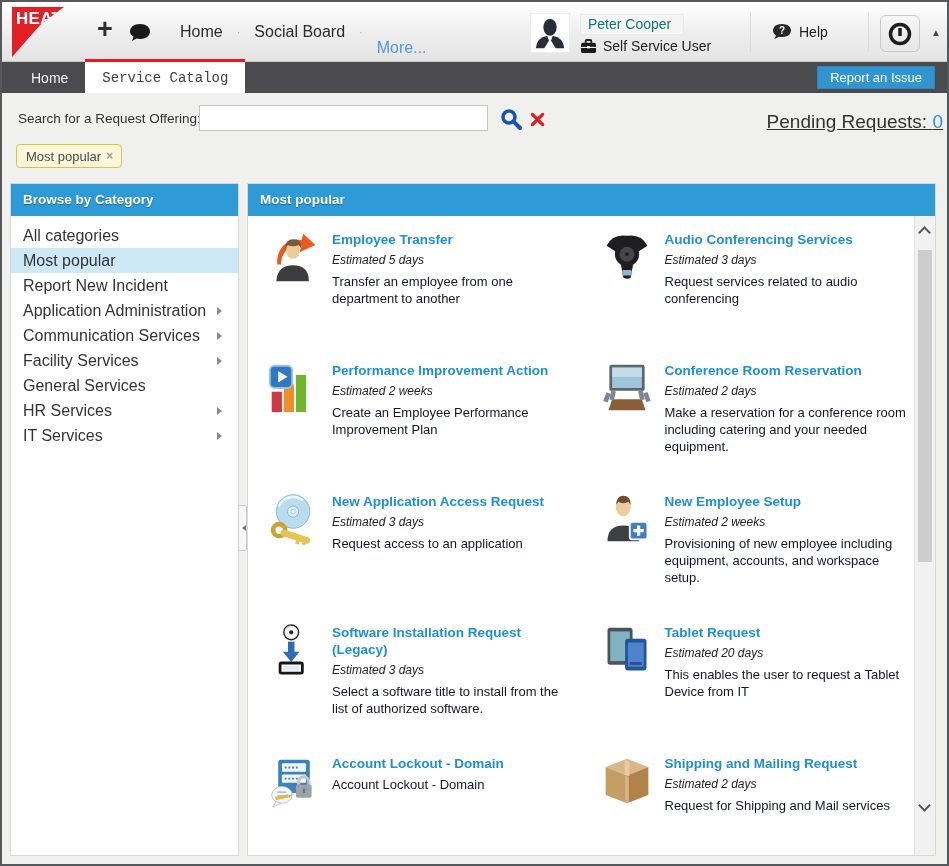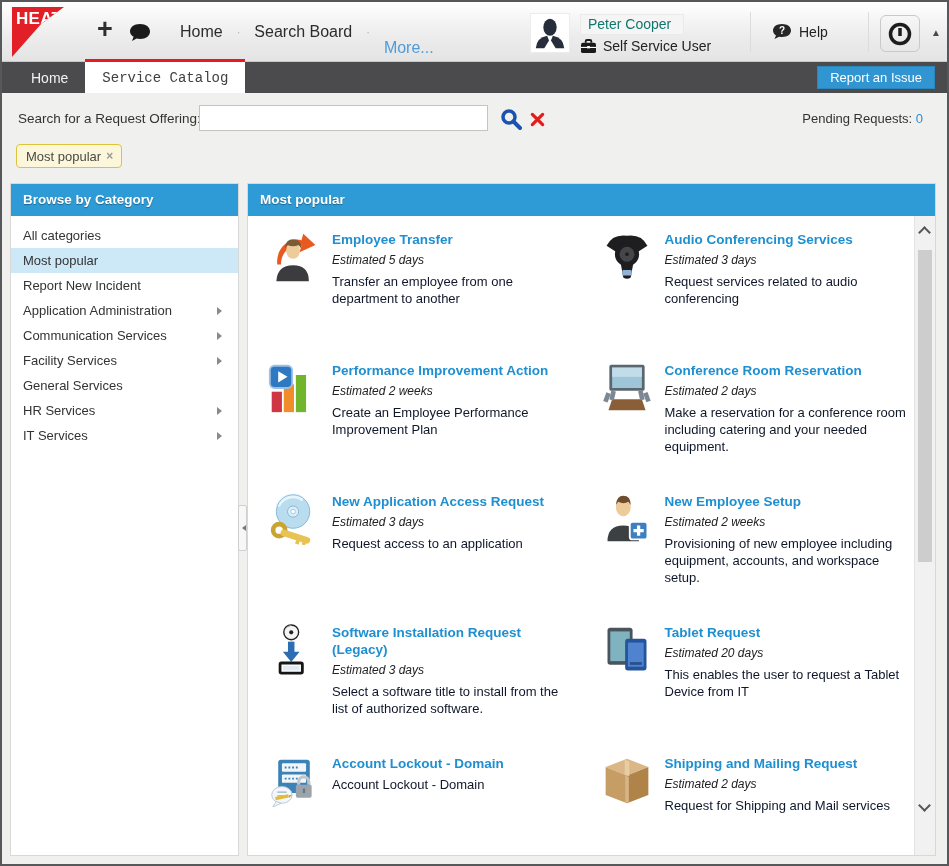--- a/index.html
+++ b/index.html
@@ -46,36 +46,36 @@
   .report-btn { position:absolute; right:12px; top:4px; height:23px; padding:0 12px;
                 background:#3095d1; border:1px solid #2a86bd; border-radius:0;
                 color:#fff; font-size:13px; font-family:inherit; cursor:pointer; }
 
   
   .search-label { position:absolute; left:16px; top:109px; font-size:13.5px; color:#333; }
   .search-input { position:absolute; left:197px; top:103px; width:289px; height:26px;
                   border:1px solid #c4c4c4; background:#fff; padding:0 6px; font-size:13px; }
   .search-btn { position:absolute; left:498px; top:106px; background:none; border:none; cursor:pointer; }
   .clear-btn  { position:absolute; left:528px; top:110px; background:none; border:none; cursor:pointer; }
-  .pending { position:absolute; right:24px; top:109px; font-size:13px; color:#333; }
+  .pending { position:absolute; right:4px; top:109px; font-size:19px; color:#333;text-decoration:underline; }
   .pending a { color:#2f8fd0; text-decoration:none; cursor:pointer; }
   .chip { position:absolute; left:14px; top:142px; height:24px; display:inline-flex;
           align-items:center; gap:5px; padding:0 8px 0 9px; background:#fcf7da;
           border:1px solid #ddc23a; border-radius:4px; font-size:13px; color:#4a4a4a; cursor:pointer; }
   .chip .chip-x { color:#9a9a9a; font-weight:bold; font-size:12px; cursor:pointer; }
 
   
   .panel-header { height:32px; background:#2e9bd6; color:#fff; font-weight:bold;
                   font-size:13.5px; line-height:32px; padding-left:12px;
                   text-shadow:0 1px 1px rgba(0,0,0,.35); }
   .sidebar { position:absolute; left:8px; top:181px; width:229px; bottom:8px;
              background:#fff; border:1px solid #d8d8d8; }
   .side-list { list-style:none; padding-top:7px; }
   .side-item { height:25px; padding:0 10px 0 12px; display:flex; align-items:center;
-               justify-content:space-between; font-size:13px; color:#333; cursor:pointer; }
+               justify-content:space-between; font-size:16px; color:#333; cursor:pointer; }
   .side-item.selected { background:#cde9f7; }
   .side-arrow { width:0; height:0; border:4px solid transparent; border-left:5px solid #8a8a8a;
                 margin-right:2px; }
   .collapse-handle { position:absolute; left:236px; top:503px; width:9px; height:46px;
                      background:#f7f7f7; border:1px solid #cfcfcf; border-radius:2px;
                      display:flex; align-items:center; justify-content:center; cursor:pointer; }
   .collapse-handle i { width:0; height:0; border:3px solid transparent; border-right:4px solid #777; margin-right:1px; }
 
   .mainpanel { position:absolute; left:245px; top:181px; right:11px; bottom:8px;
                background:#fff; border:1px solid #d8d8d8; overflow:hidden; }
@@ -204,21 +204,21 @@
     </div>
     <span class="plus-btn">+</span>
     <span class="chat-btn">
       <svg width="22" height="19" viewBox="0 0 22 19">
           <path d="M11 1 C17 1 21 4 21 8.5 C21 13 17 16 11 16 C9.8 16 8.7 15.9 7.6 15.6 L3 18 L4.6 13.8 C2.4 12.4 1 10.6 1 8.5 C1 4 5 1 11 1 Z" fill="#1a1a1a"></path>
         </svg>
     </span>
     <nav class="topmenu">
   <span class="menu-item">Home</span>
 <span class="menu-sep">·</span>
-  <span class="menu-item">Search Board</span>
+  <span class="menu-item">Social Board</span>
 <span class="menu-sep">·</span>
   <span class="menu-item highlight">More...</span>
 </nav>
 
     <div class="avatar">
       <svg width="38" height="38" viewBox="0 0 40 40">
         <ellipse cx="20" cy="14" rx="7" ry="9" fill="#272d3a"></ellipse>
         <path d="M5 36 q1-11 12-13 l2 5 -5 8 z" fill="#272d3a"></path>
         <path d="M35 36 q-1-11 -12-13 l-2 5 5 8 z" fill="#272d3a"></path>
       </svg>

